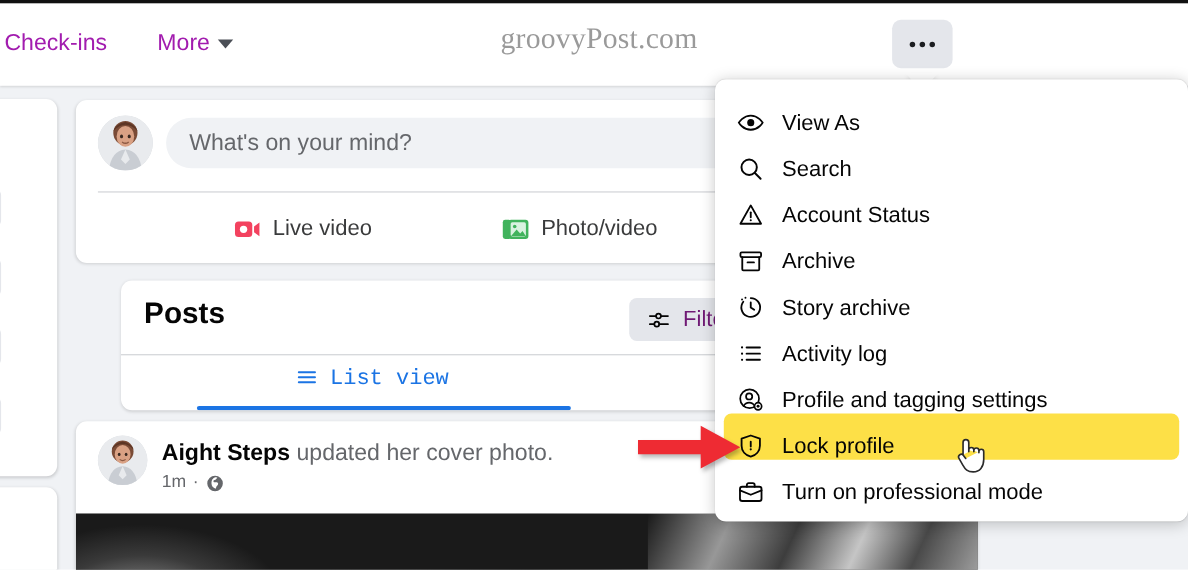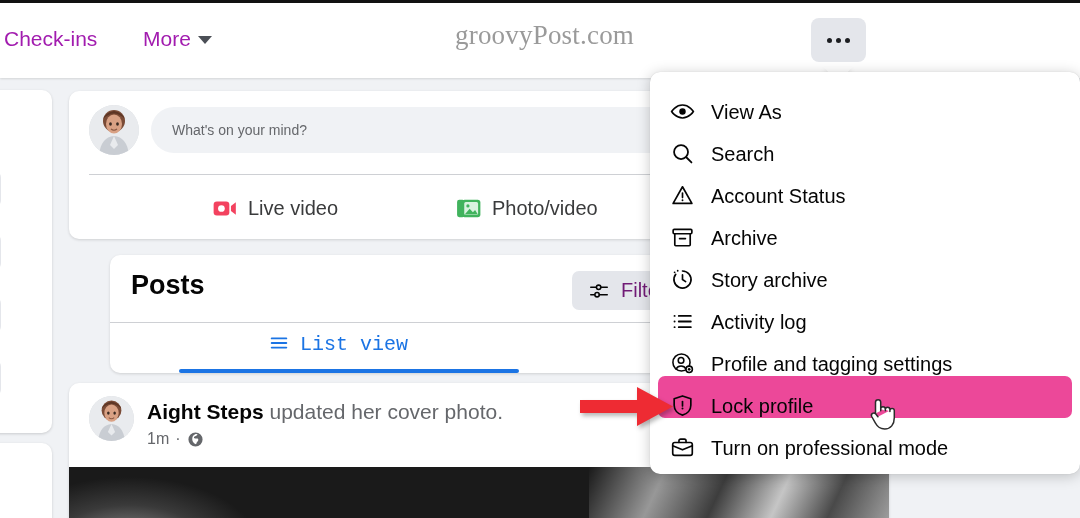--- a/index.html
+++ b/index.html
@@ -153,21 +153,21 @@
     position: absolute;
     left: 82px; top: 16px;
     width: 725px; height: 46px;
     background: #f0f2f5;
     border-radius: 24px;
     display: flex;
     align-items: center;
   }
   #composer-placeholder {
     margin-left: 21px;
-    font-size: 14px;
+    font-size: 21px;
     color: #65676b;
     white-space: nowrap;
   }
   #composer-divider {
     position: absolute;
     left: 20px; top: 83px;
     width: 790px; height: 1px;
     background: #ced0d4;
   }
   .composer-action {
@@ -313,21 +313,21 @@
     height: 42px;
     display: flex;
     align-items: flex-end;
     gap: 16px;
     padding: 0 11px;
     border-radius: 7px;
     font-size: 20px;
     color: #050505;
     white-space: nowrap;
   }
-  .menu-item.hover { background: #ec4899; }
+  .menu-item.hover { background: #fde047; }
   .menu-icon {
     width: 26px; height: 26px;
     flex: 0 0 26px;
     display: flex;
     align-items: center;
     justify-content: center;
     color: #050505;
   }
   .menu-icon svg { display: block; }
 

